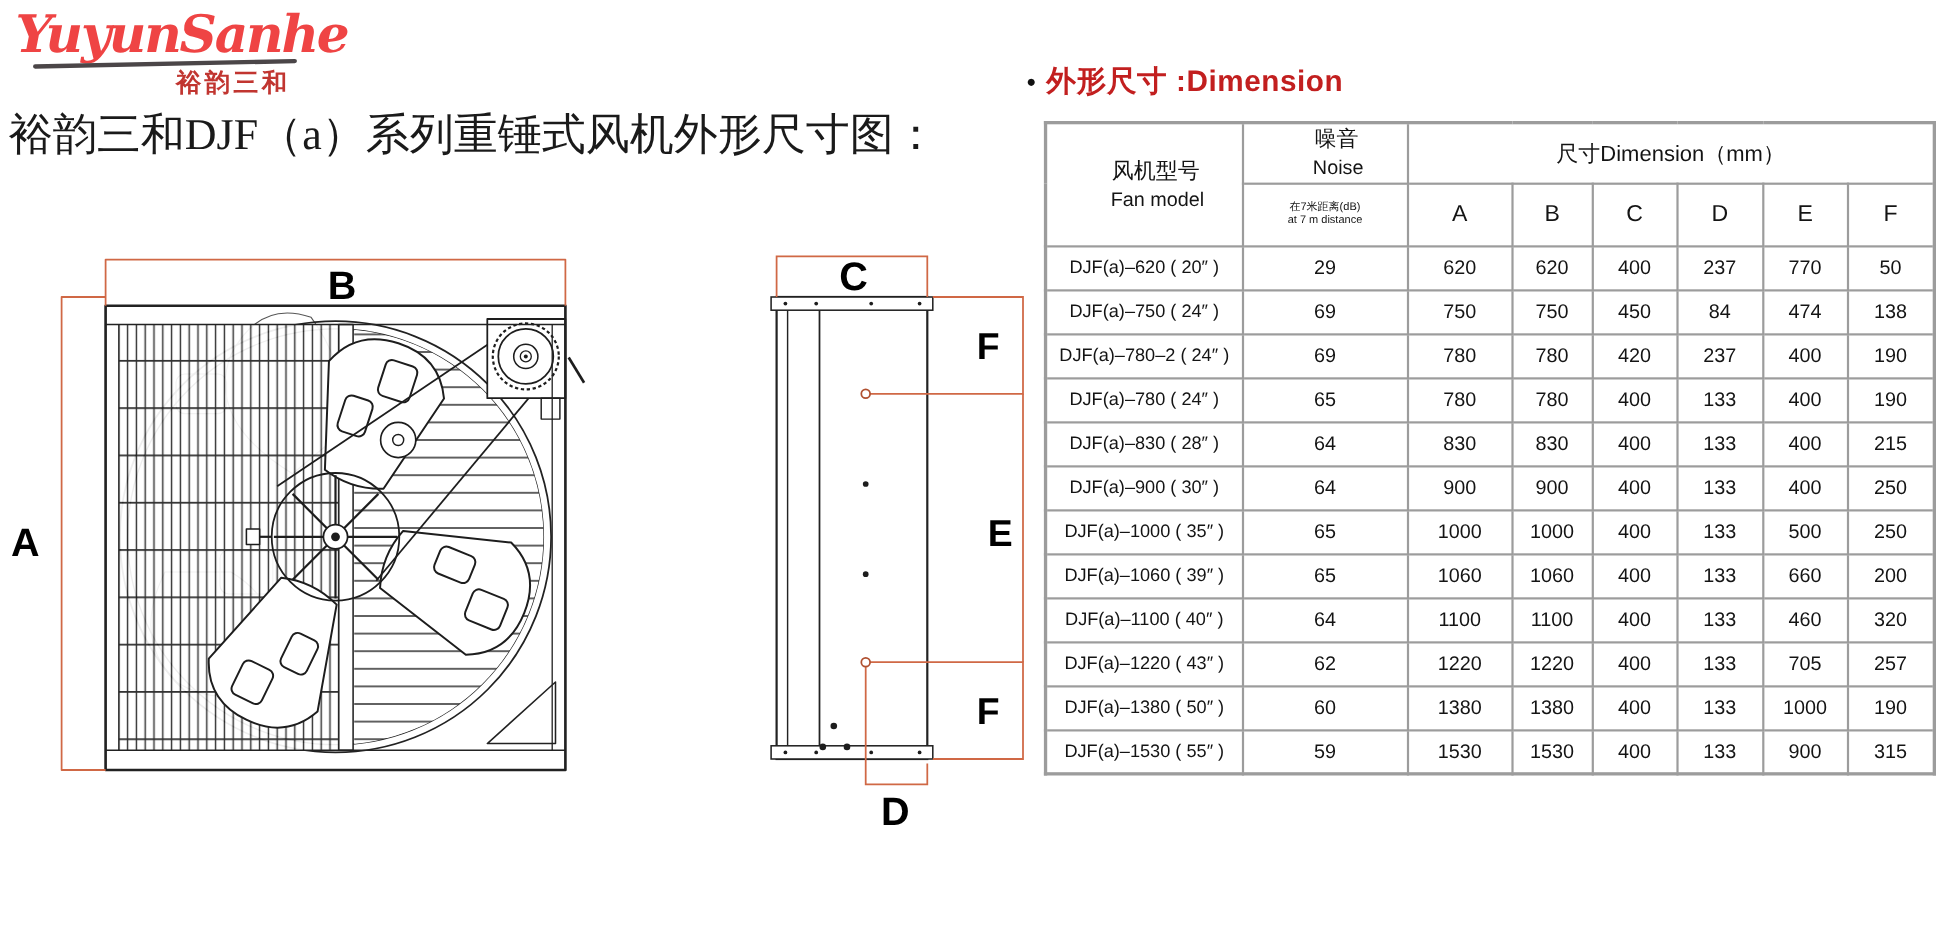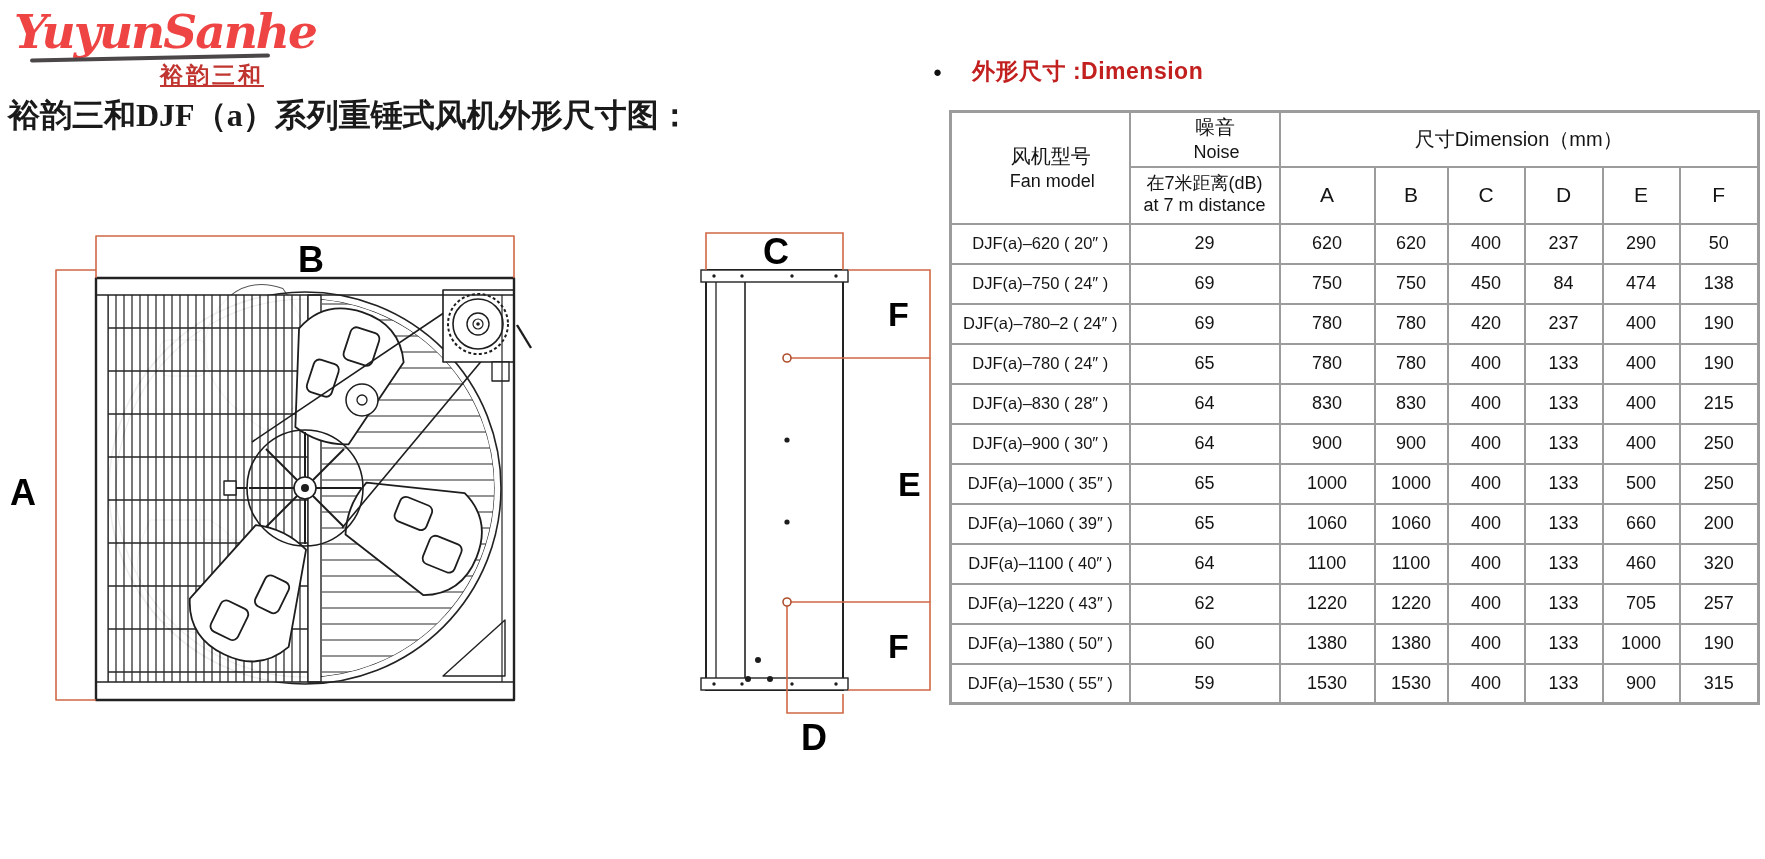--- a/index.html
+++ b/index.html
@@ -6,48 +6,48 @@
   body{width:1765px;height:859px;position:relative;overflow:hidden;
        font-family:"Liberation Sans",sans-serif;color:#1a1a1a;}
 
   
   .logo-script{position:absolute;left:14px;top:4px;
     font-family:"DejaVu Serif",serif;font-style:italic;font-weight:700;
     font-size:47px;color:#ef4444;letter-spacing:-2px;}
   .logo-underline{position:absolute;left:30px;top:56px;width:240px;height:4px;
     background:#4b4648;border-radius:2px;transform:rotate(-1.2deg);}
   .logo-cjk{position:absolute;left:160px;top:60px;font-size:23px;font-weight:700;
-    color:#c13530;letter-spacing:3px;text-decoration:underline;}
-
-  
-  .page-title{position:absolute;left:8px;top:94px;font-size:32px;font-weight:700;
+    color:#c13530;letter-spacing:3px;}
+
+  
+  .page-title{position:absolute;left:8px;top:94px;font-size:40px;font-weight:400;
     font-family:"Liberation Serif","DejaVu Serif",serif;white-space:nowrap;text-align:center;}
 
   
   .section-heading{position:absolute;left:933px;top:56px;display:flex;
     align-items:center;gap:9px;}
   .section-heading .bullet{font-size:15px;color:#111;line-height:1;}
-  .section-heading .head-text{font-size:23px;font-weight:700;color:#c21f1f;
-    letter-spacing:0.5px;white-space:nowrap;margin-left:21px;}
+  .section-heading .head-text{font-size:27px;font-weight:700;color:#c21f1f;
+    letter-spacing:0.5px;white-space:nowrap;}
 
   
   .drawing{position:absolute;left:0;top:200px;}
 
   
   .spec-table{position:absolute;left:949px;top:110px;border-collapse:collapse;
     table-layout:fixed;background:#fff;}
   .spec-table,
   .spec-table th,
   .spec-table td{border:2px solid #9c9c9c;}
   .spec-table{border:3px solid #9c9c9c;}
   .spec-table th,.spec-table td{text-align:center;vertical-align:middle;
     padding:0;font-weight:400;color:#141414;background:#fff;}
   .hdr-cjk{font-size:20px;line-height:1.35;margin-left:21px;}
   .hdr-en{font-size:18px;line-height:1.3;padding-left:24px;}
-  .hdr-sub{font-size:18px;line-height:1.2;}
+  .hdr-sub{font-size:10px;line-height:1.2;}
   .dims-title{font-size:20px;}
   .dim-letter{font-size:21px;}
   td.model-cell{font-size:16.5px;}
   td.num-cell{font-size:18px;}
   .row-h{height:40px;}
 </style>
 </head>
 <body>
 
 <div class="logo-script">YuyunSanhe</div>
@@ -236,21 +236,21 @@
     </tr>
   </thead>
   <tbody>
       <tr class="row-h">
         <td class="model-cell">DJF(a)–620 ( 20″ )</td>
         <td class="num-cell">29</td>
         <td class="num-cell">620</td>
         <td class="num-cell">620</td>
         <td class="num-cell">400</td>
         <td class="num-cell">237</td>
-        <td class="num-cell">290</td>
+        <td class="num-cell">770</td>
         <td class="num-cell">50</td>
       </tr>
       <tr class="row-h">
         <td class="model-cell">DJF(a)–750 ( 24″ )</td>
         <td class="num-cell">69</td>
         <td class="num-cell">750</td>
         <td class="num-cell">750</td>
         <td class="num-cell">450</td>
         <td class="num-cell">84</td>
         <td class="num-cell">474</td>

